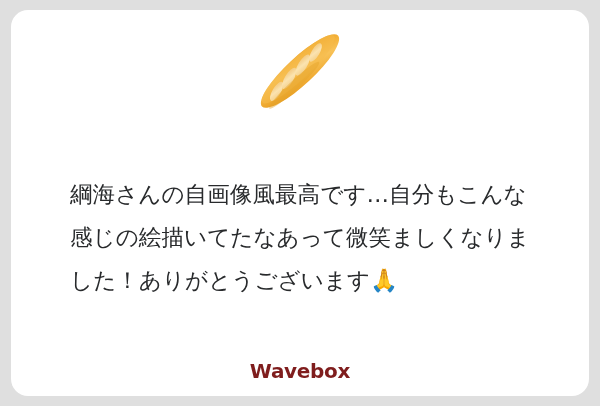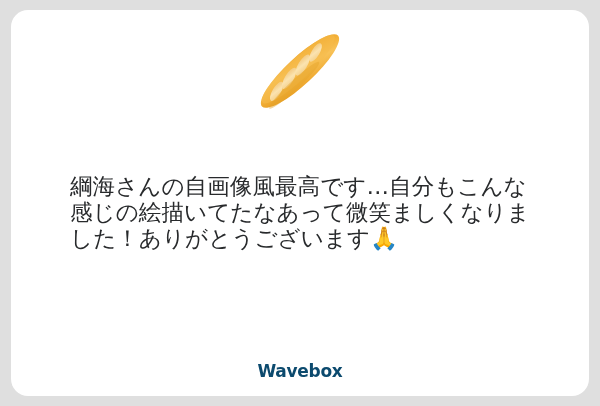--- a/index.html
+++ b/index.html
@@ -47,43 +47,43 @@
     margin: 0 auto;
   }
 
   
   .message-body {
     position: absolute;
     left: 59px;
     top: 163px;
     width: 478px;
     font-size: 22.5px;
-    line-height: 26px;
+    line-height: 43px;
     color: #282a2c;
     letter-spacing: 0.1px;
     text-align: left;
     font-family: "DejaVu Sans", "Liberation Sans", sans-serif;
     word-break: break-all;
     white-space: normal;
   }
 
   
   .brand-footer {
     position: absolute;
     left: 0;
     top: 349px;
     width: 578px;
     text-align: center;
   }
   .brand-wordmark {
     display: inline-block;
     font-family: "DejaVu Sans", "Liberation Sans", sans-serif;
-    font-size: 17px;
+    font-size: 20px;
     font-weight: bold;
-    color: #0c4a6e;
+    color: #7f1d1d;
     letter-spacing: -0.3px;
     line-height: 24px;
   }
 </style>
 </head>
 <body>
 
 <div id="page-root" style="background: rgb(223, 223, 223);">
 
   <div id="message-card" style="background: rgb(255, 255, 255);">

